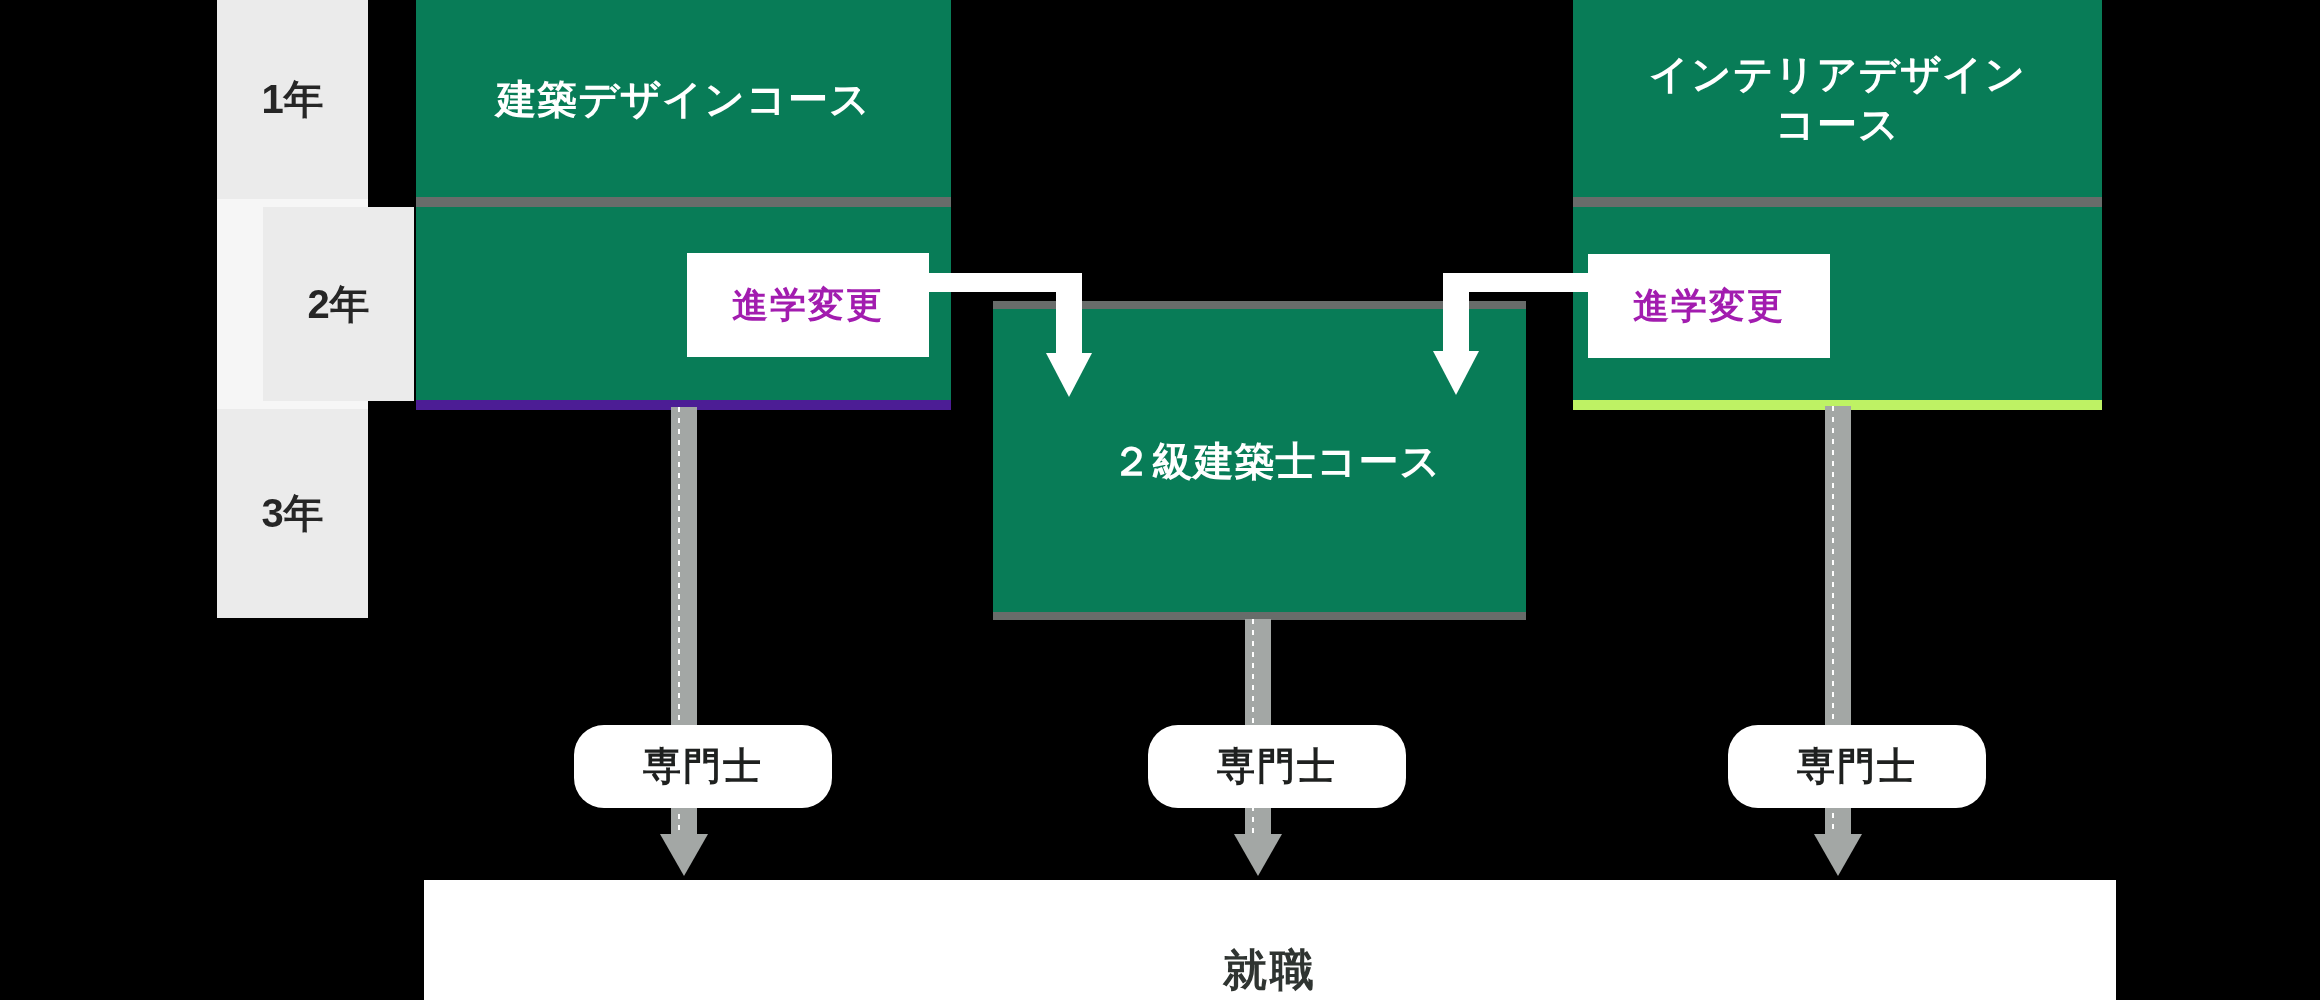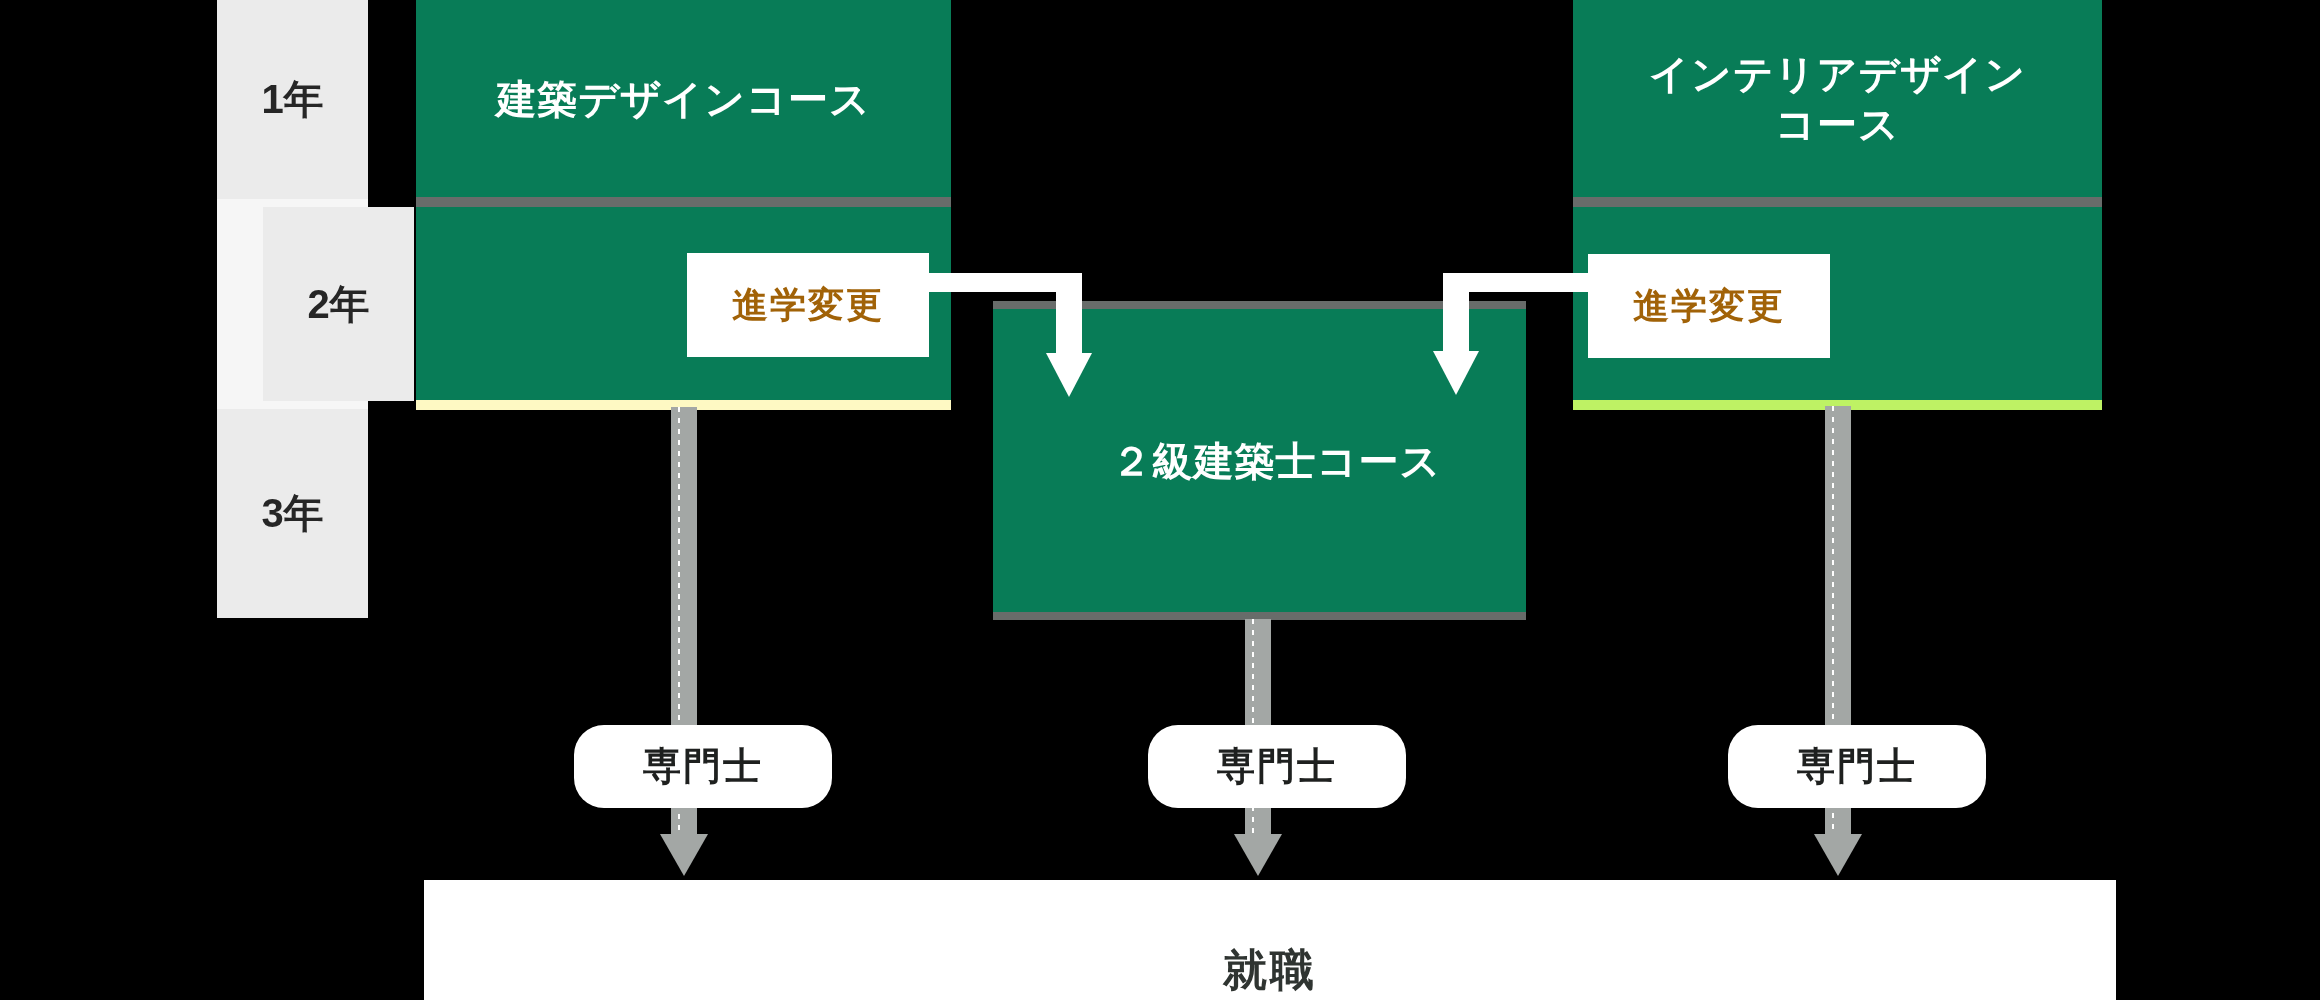--- a/index.html
+++ b/index.html
@@ -9,34 +9,34 @@
   
   .timeline{position:absolute;left:217px;top:0;width:151px;height:618px;background:#f6f6f6;}
   .year-cell{position:absolute;left:0;width:151px;background:#ebebeb;display:flex;
              align-items:center;justify-content:center;font-size:40px;color:#262626;}
   .year-1{top:0;height:199px;}
   .year-2{top:207px;height:194px;margin-left:46px;}
   .year-3{top:409px;height:209px;}
 
   
   .course{position:absolute;background:#087c57;}
-  .course-left{left:416px;top:0;width:535px;height:400px;border-bottom:10px solid #fef9c3;}
+  .course-left{left:416px;top:0;width:535px;height:400px;border-bottom:10px solid #4c1d95;}
   .course-right{left:1573px;top:0;width:529px;height:400px;border-bottom:10px solid #bef264;}
   .course-center{left:993px;top:301px;width:533px;height:303px;
                  border-top:8px solid #686c6a;border-bottom:8px solid #686c6a;}
   .course-divider{position:absolute;left:0;top:197px;width:100%;height:10px;background:#686c6a;}
   .course-title{position:absolute;left:0;top:0;width:100%;height:197px;display:flex;
                 flex-direction:column;align-items:center;justify-content:center;
                 color:#ffffff;font-size:40px;line-height:50px;text-align:center;letter-spacing:1px;}
   .course-center .course-title{height:100%;padding-left:17px;}
 
   
   .transfer-box{position:absolute;width:242px;height:104px;background:#ffffff;z-index:5;
                 display:flex;align-items:center;justify-content:center;
-                color:#a16207;font-size:36px;letter-spacing:2px;}
+                color:#a21caf;font-size:36px;letter-spacing:2px;}
   .transfer-left{left:687px;top:253px;}
   .transfer-right{left:1588px;top:254px;}
 
   
   .wa{position:absolute;background:#ffffff;z-index:4;}
   .wa-head{position:absolute;width:0;height:0;z-index:4;
            border-left:23px solid transparent;border-right:23px solid transparent;
            border-top:44px solid #ffffff;}
 
   

